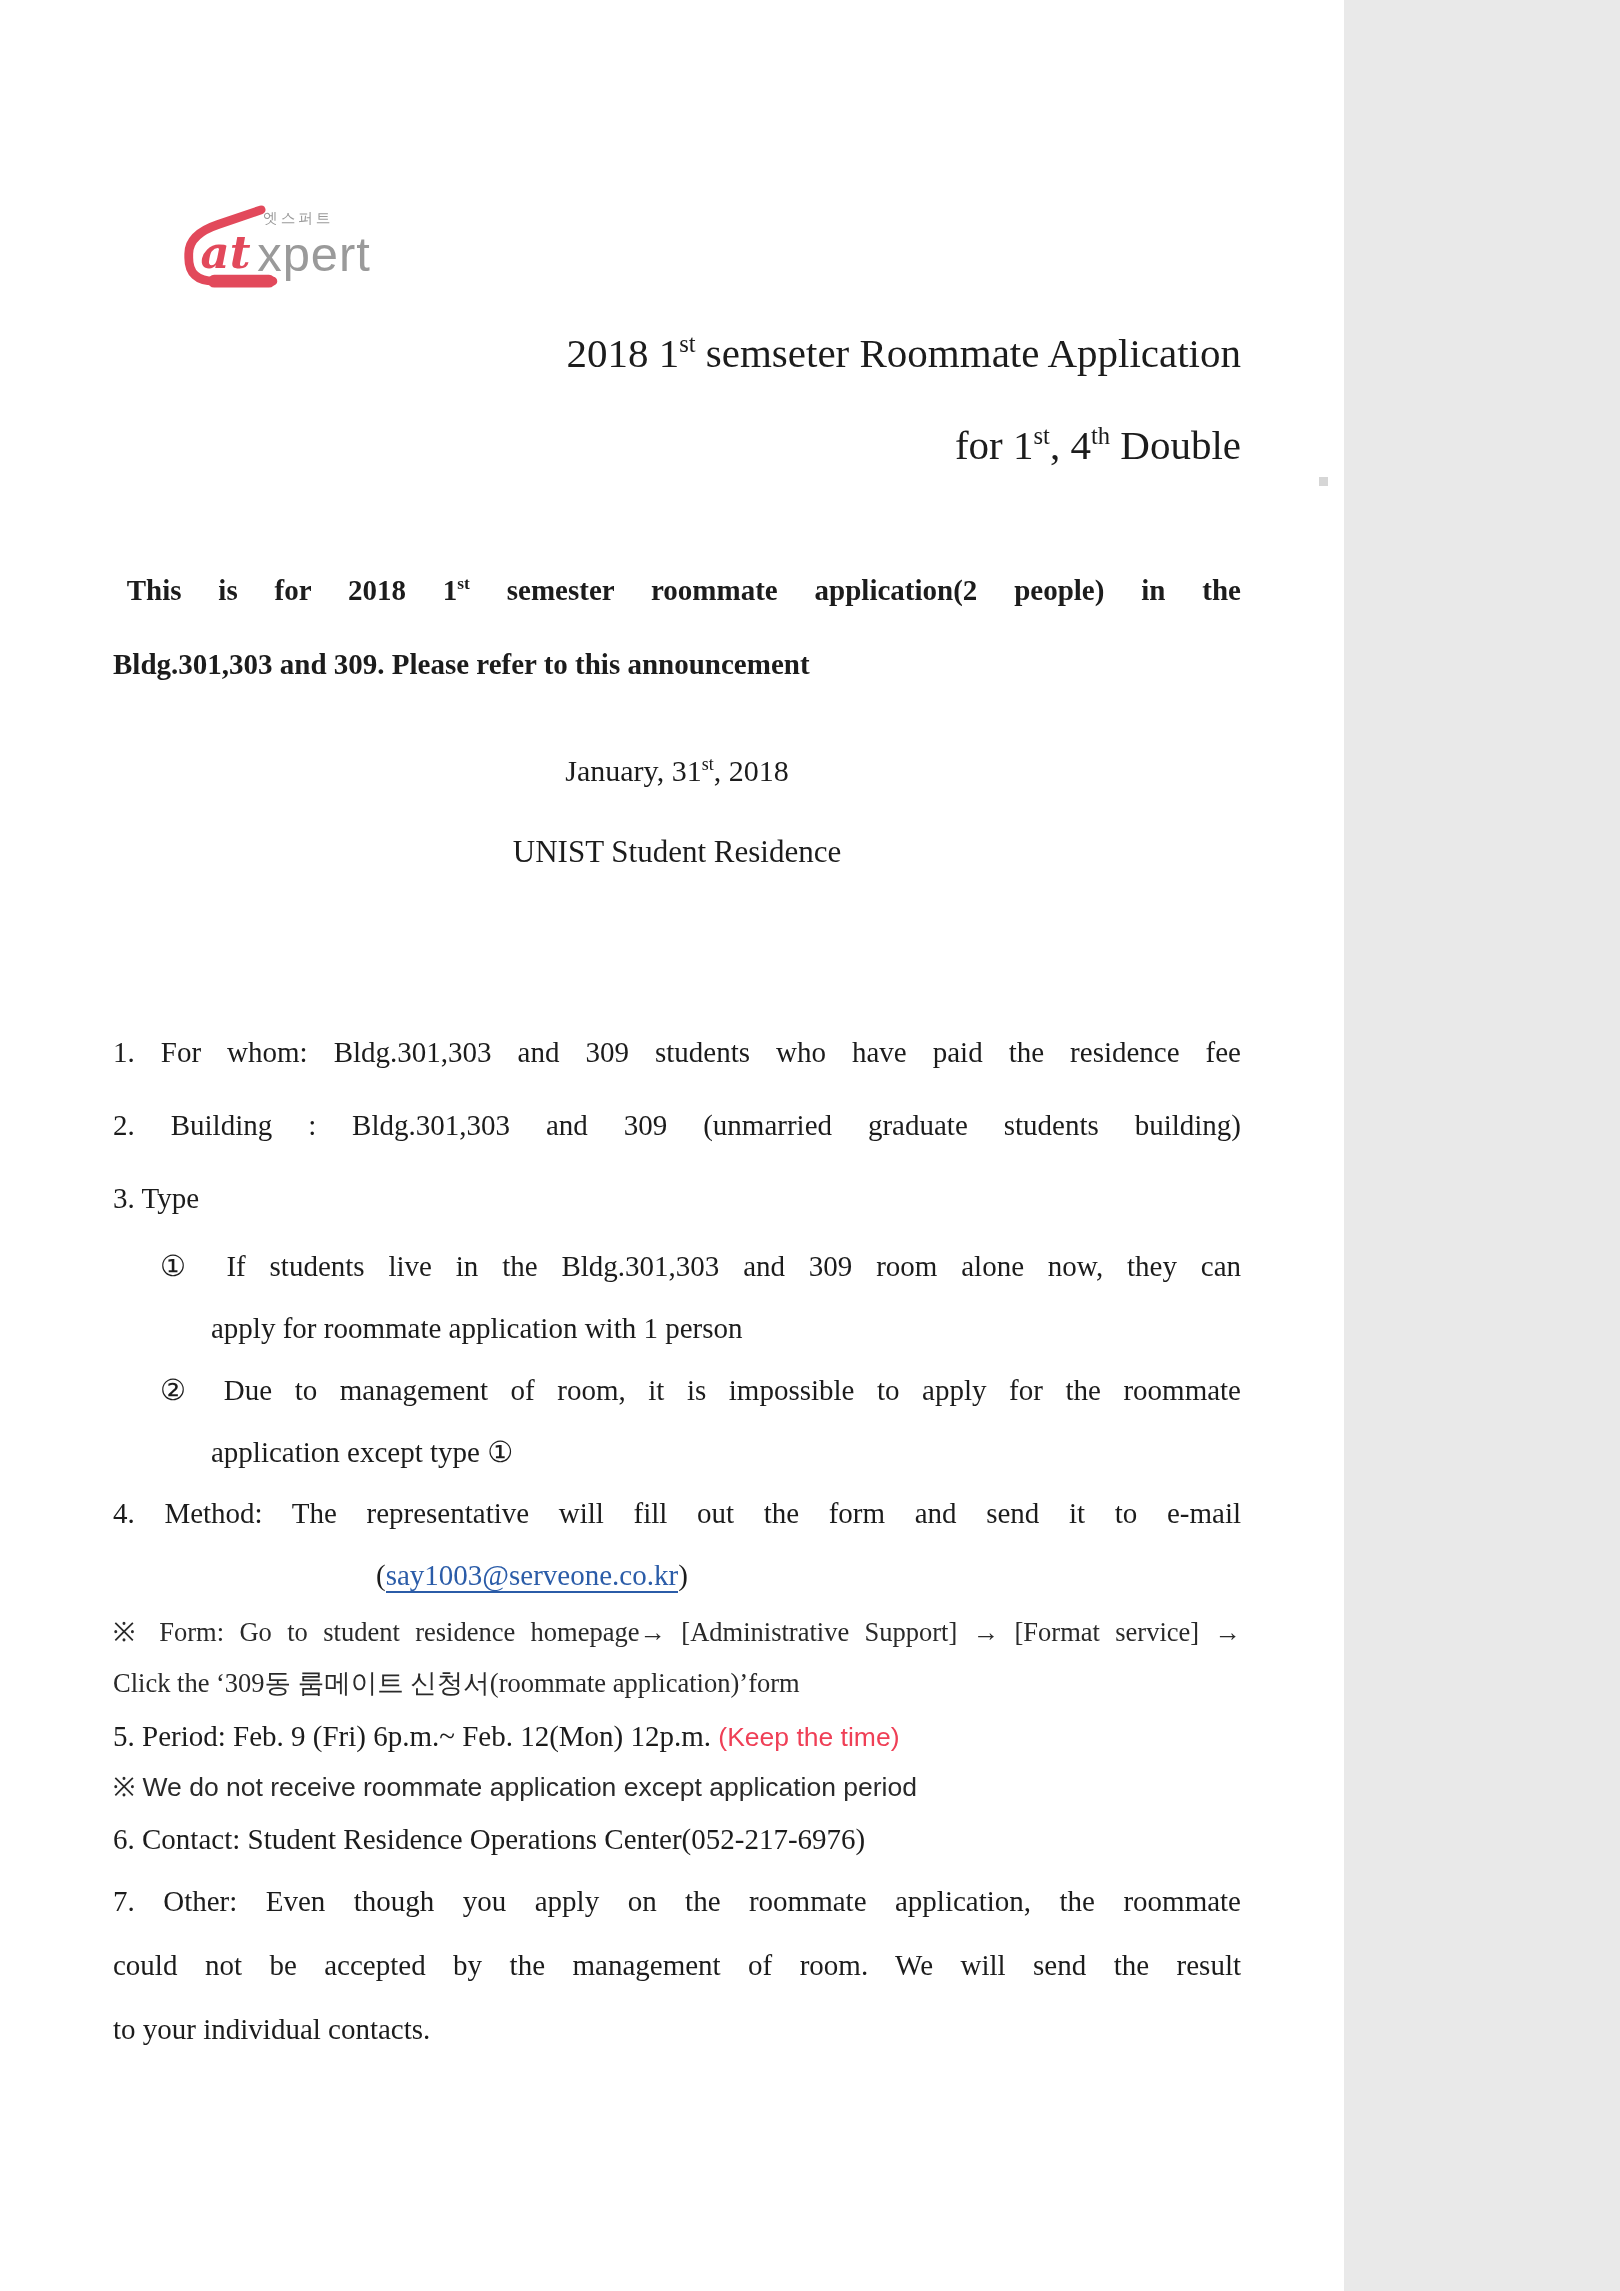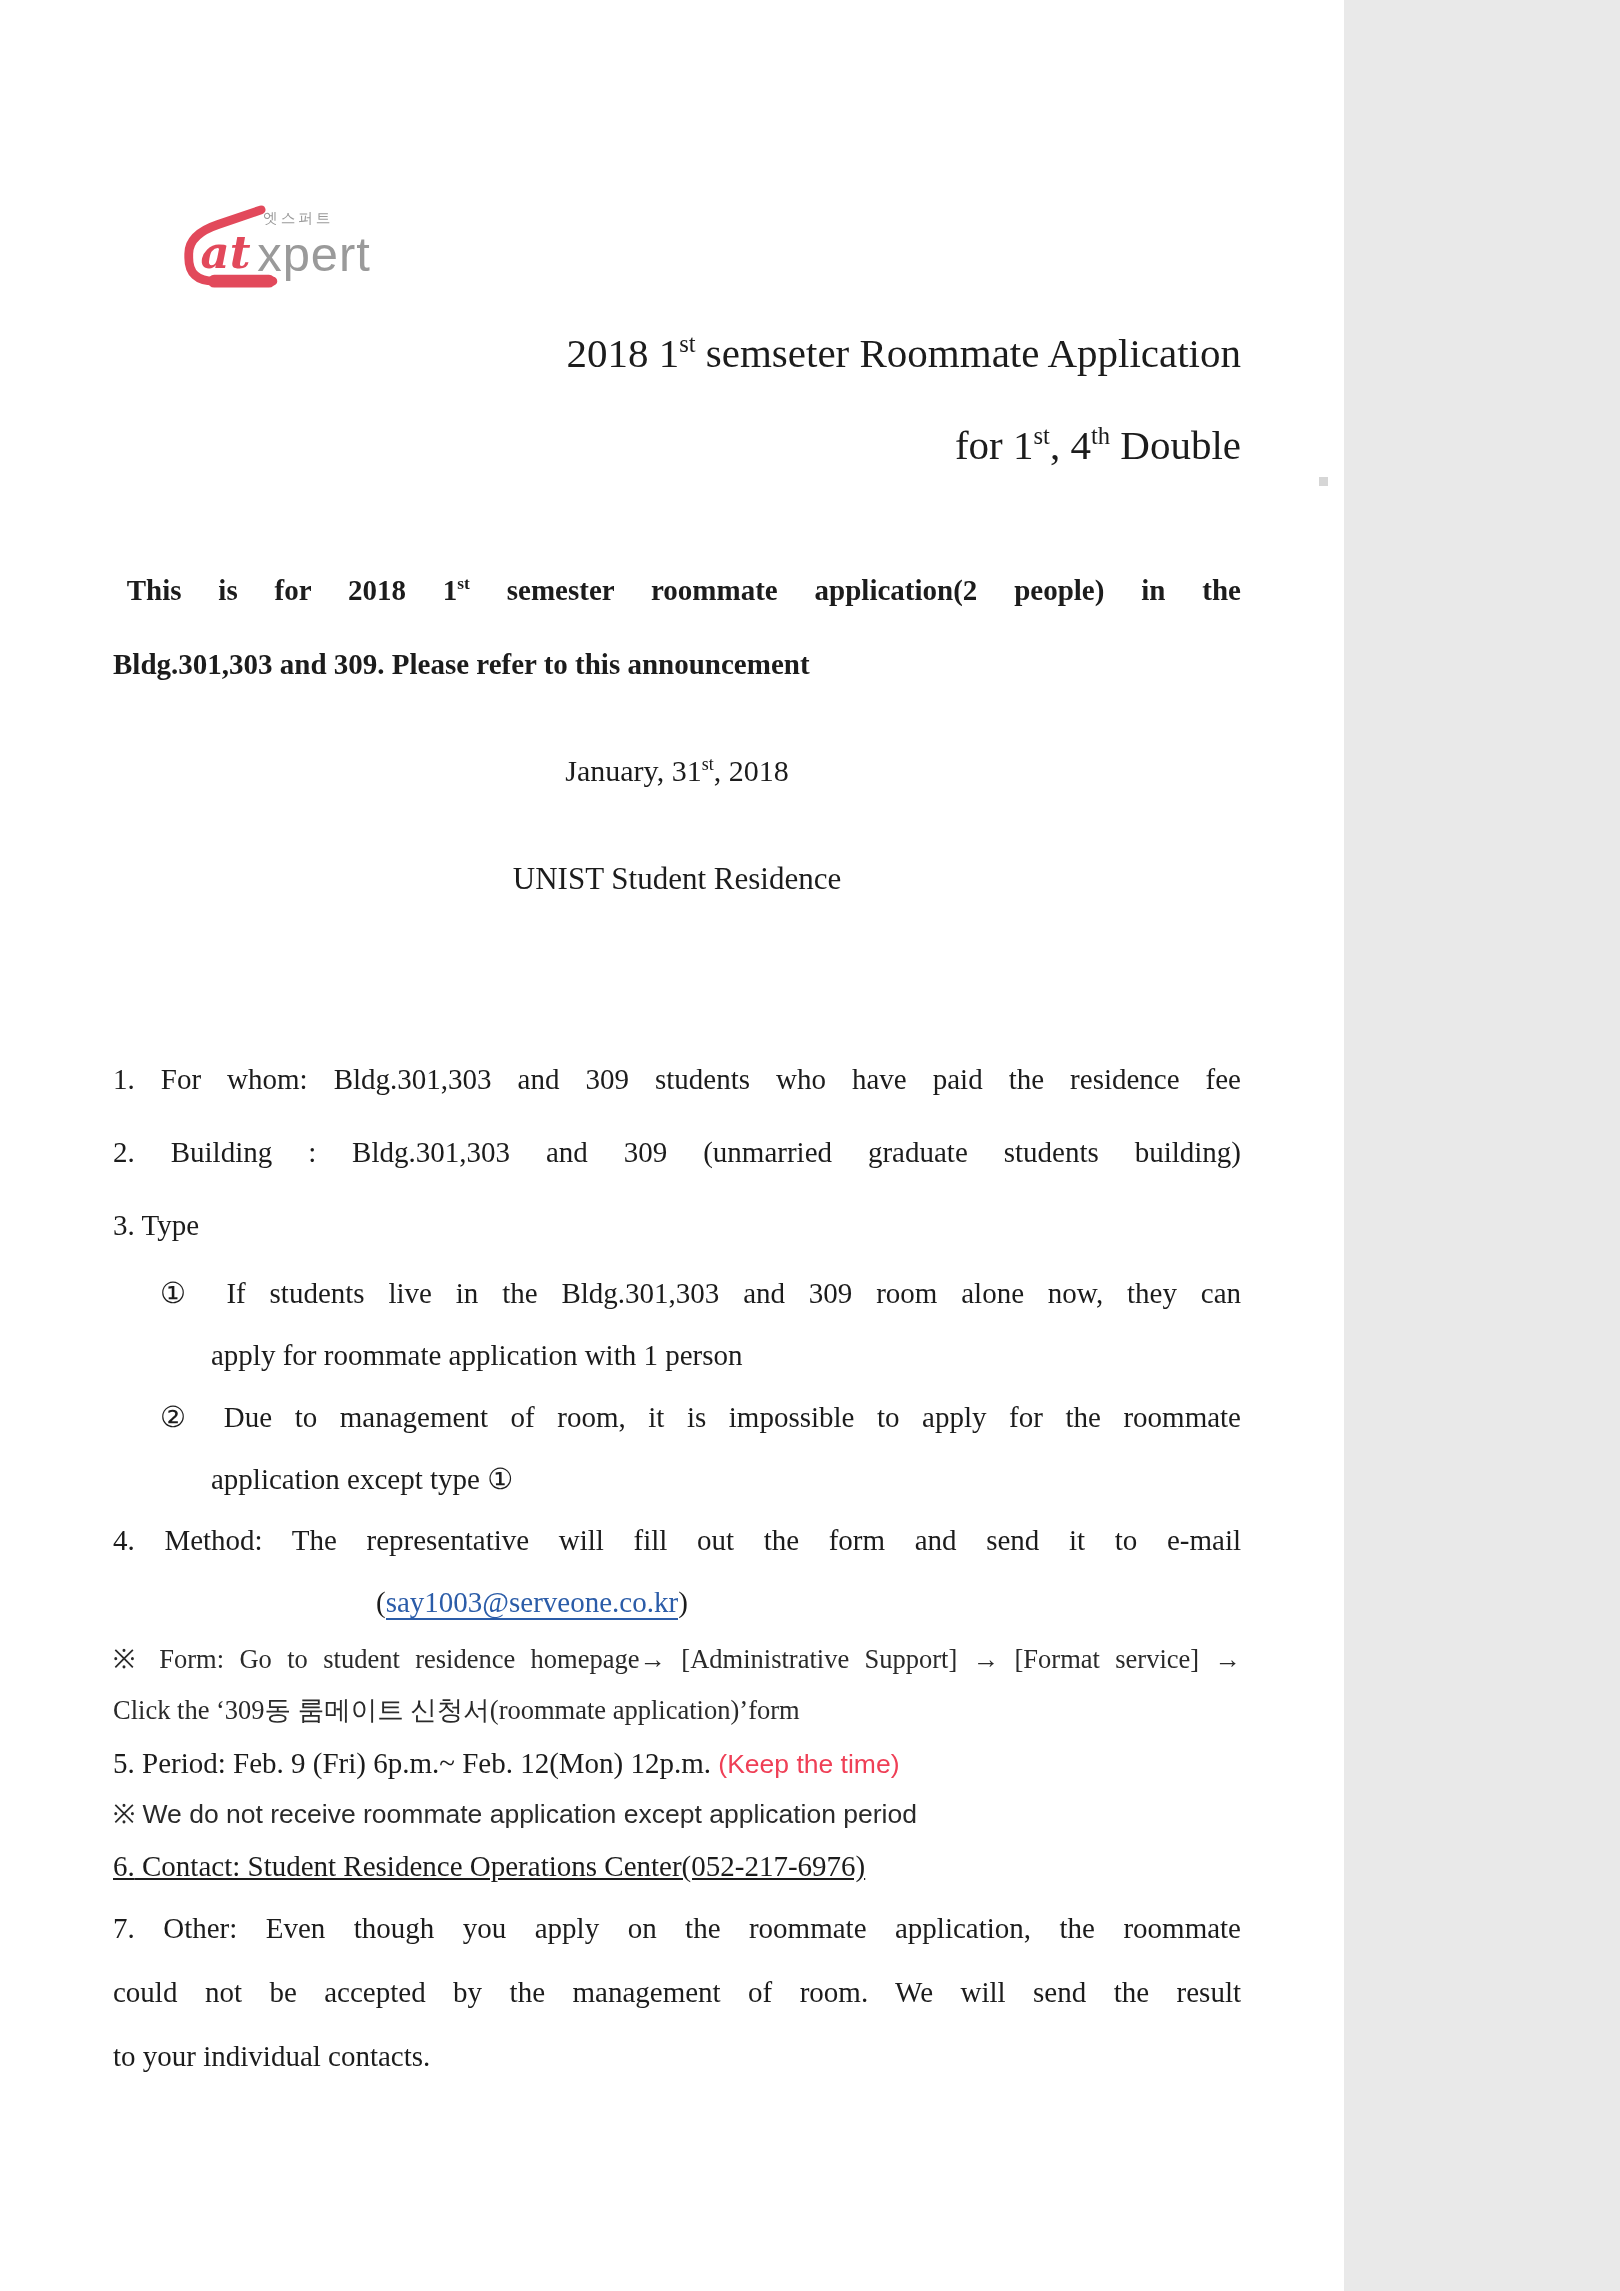--- a/index.html
+++ b/index.html
@@ -32,34 +32,34 @@
   .title{margin:37px 0 0 0;text-align:right;font-weight:normal;font-size:41px;}
   .title .t-line{line-height:51px;}
   .title .t-line2{margin-top:41px;}
   sup{font-size:60%;line-height:0;}
   
   .serif-line{font-size:29px;line-height:74px;font-weight:bold;}
   .jl{text-align:justify;text-align-last:justify;}
   .intro{margin-top:82px;}
   .intro-l1{padding-left:13.7px;}
   .date-line{margin-top:45px;text-align:center;font-size:30px;line-height:49px;}
-  .issuer-line{margin-top:59px;text-align:center;font-size:31px;line-height:49px;}
+  .issuer-line{margin-top:32px;text-align:center;font-size:31px;line-height:49px;}
   .list{margin-top:140px;}
   .num-item{font-size:29px;line-height:73px;}
   .sub-line{font-size:29px;line-height:62px;}
   .sub-l1{padding-left:47px;}
   .sub-l2{padding-left:98px;}
   .m4-line{font-size:29px;line-height:61px;}
   .email-line{font-size:29px;line-height:63px;padding-left:263px;}
   .email-link{color:var(--link-blue);text-decoration:none;border-bottom:2px solid var(--link-blue);cursor:pointer;}
   .sans-note{font-family:Liberation Serif, serif;font-size:26.5px;line-height:51px;color:#2a2a2a;}
   .p5-line{font-size:29px;line-height:55px;}
   .keep-time{font-family:"Liberation Sans", sans-serif;font-size:26.5px;color:var(--highlight-red);}
   .note5{font-family:"Liberation Sans", sans-serif;font-size:26.5px;line-height:45px;color:#2a2a2a;}
-  .p6-line{font-size:29px;line-height:59px;text-decoration:underline;}
+  .p6-line{font-size:29px;line-height:59px;}
   .p7-line{font-size:29px;line-height:64px;}
   .artifact{position:absolute;left:1319px;top:477px;width:8.8px;height:8.8px;background:#b5b5b5;opacity:.55;}
 </style>
 </head>
 <body>
 
 <div class="page">
 
   <div class="logo">
     <svg viewBox="0 0 250 92">

